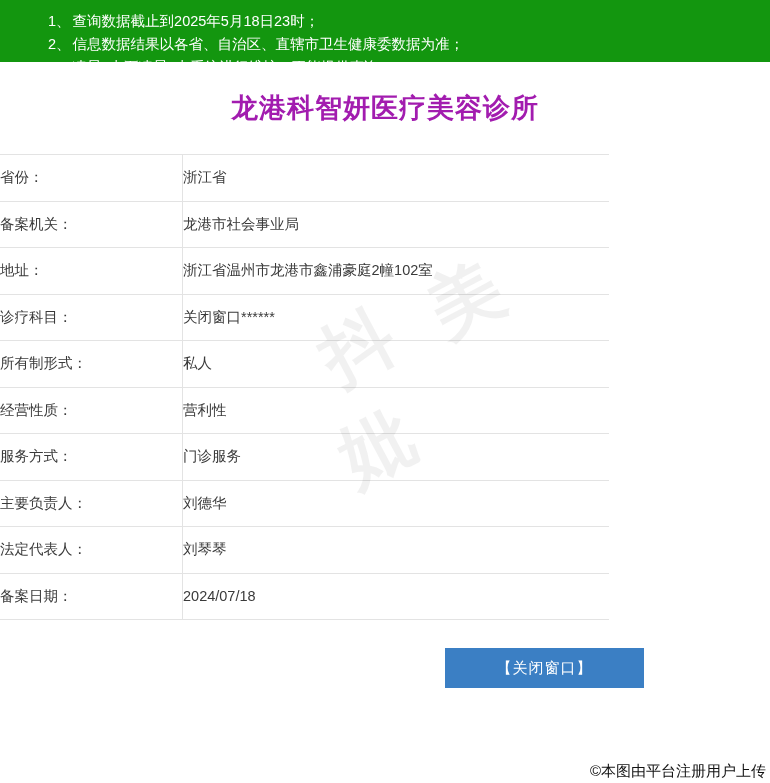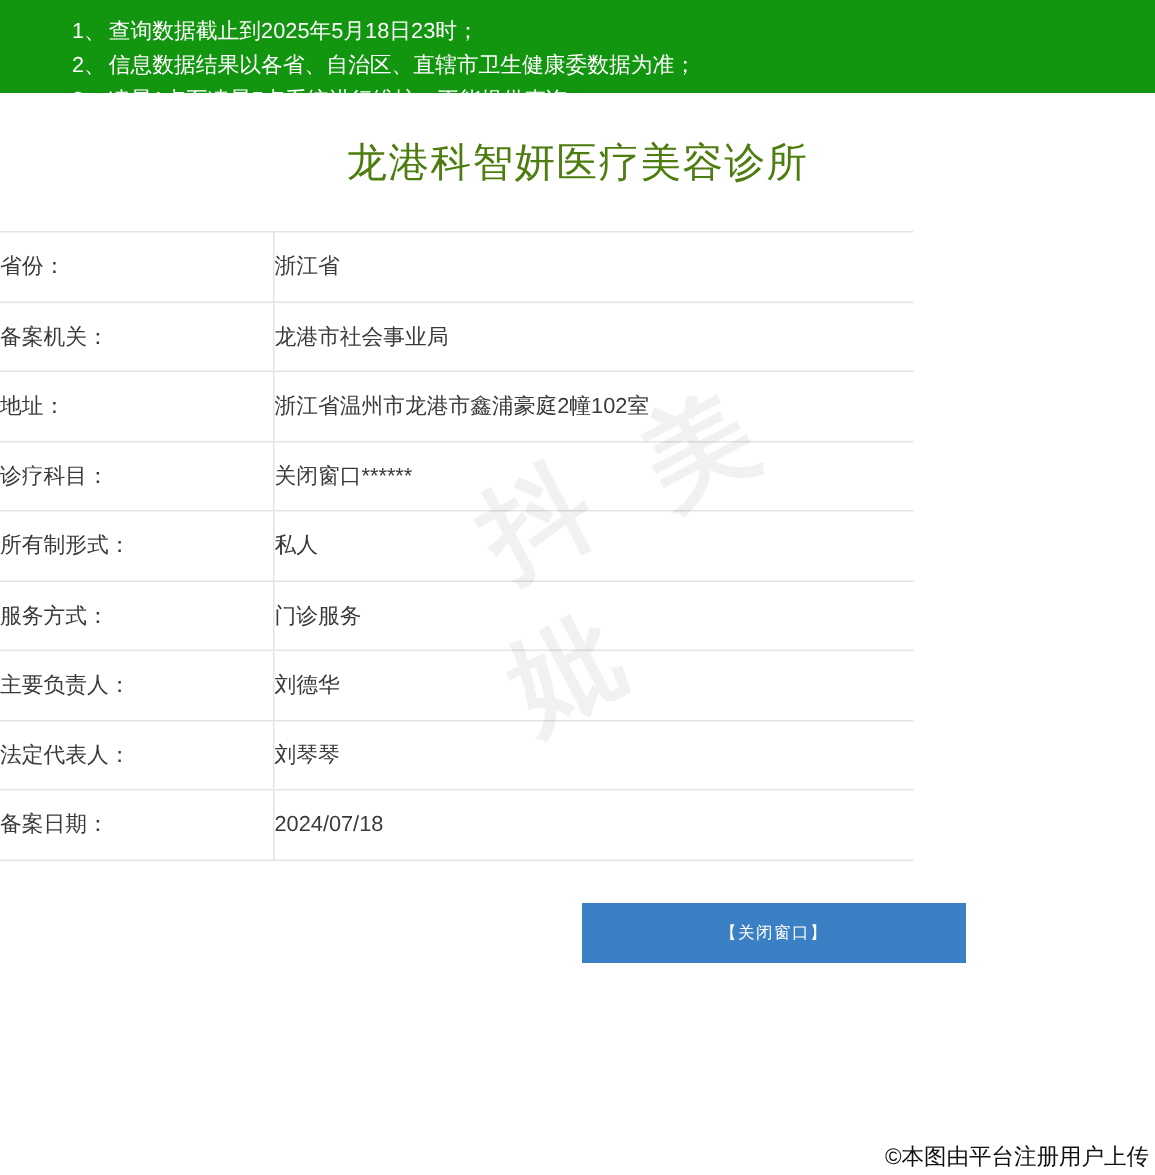--- a/index.html
+++ b/index.html
@@ -41,22 +41,22 @@
 
   
   .title-area {
     height: 92px;
     display: flex;
     align-items: center;
     justify-content: center;
   }
   .doc-title {
     font-size: 27px;
-    font-weight: normal;
-    color: #4d7c0f;
+    font-weight: bold;
+    color: #a21caf;
     letter-spacing: 1px;
   }
 
   
   .info-table {
     width: 609px;
     border-collapse: collapse;
     table-layout: fixed;
   }
   .info-table tr {
@@ -83,26 +83,26 @@
 
   
   .footer {
     height: 96px;
     position: relative;
   }
   .close-btn {
     position: absolute;
     right: 126px;
     top: 28px;
-    width: 256px;
+    width: 199px;
     height: 40px;
     background: #3b7fc4;
     color: #ffffff;
     border: none;
-    font-size: 11px;
+    font-size: 15px;
     font-family: Liberation Serif, serif;
     cursor: pointer;
     letter-spacing: 1px;
   }
 
   
   .wm {
     position: absolute;
     font-size: 72px;
     font-weight: bold;
@@ -165,20 +165,24 @@
     </tr>
     <tr>
       <td class="cell-label">诊疗科目：</td>
       <td class="cell-value">关闭窗口******</td>
     </tr>
     <tr>
       <td class="cell-label">所有制形式：</td>
       <td class="cell-value">私人</td>
     </tr>
     <tr>
+      <td class="cell-label">经营性质：</td>
+      <td class="cell-value">营利性</td>
+    </tr>
+    <tr>
       <td class="cell-label">服务方式：</td>
       <td class="cell-value">门诊服务</td>
     </tr>
     <tr>
       <td class="cell-label">主要负责人：</td>
       <td class="cell-value">刘德华</td>
     </tr>
     <tr>
       <td class="cell-label">法定代表人：</td>
       <td class="cell-value">刘琴琴</td>

